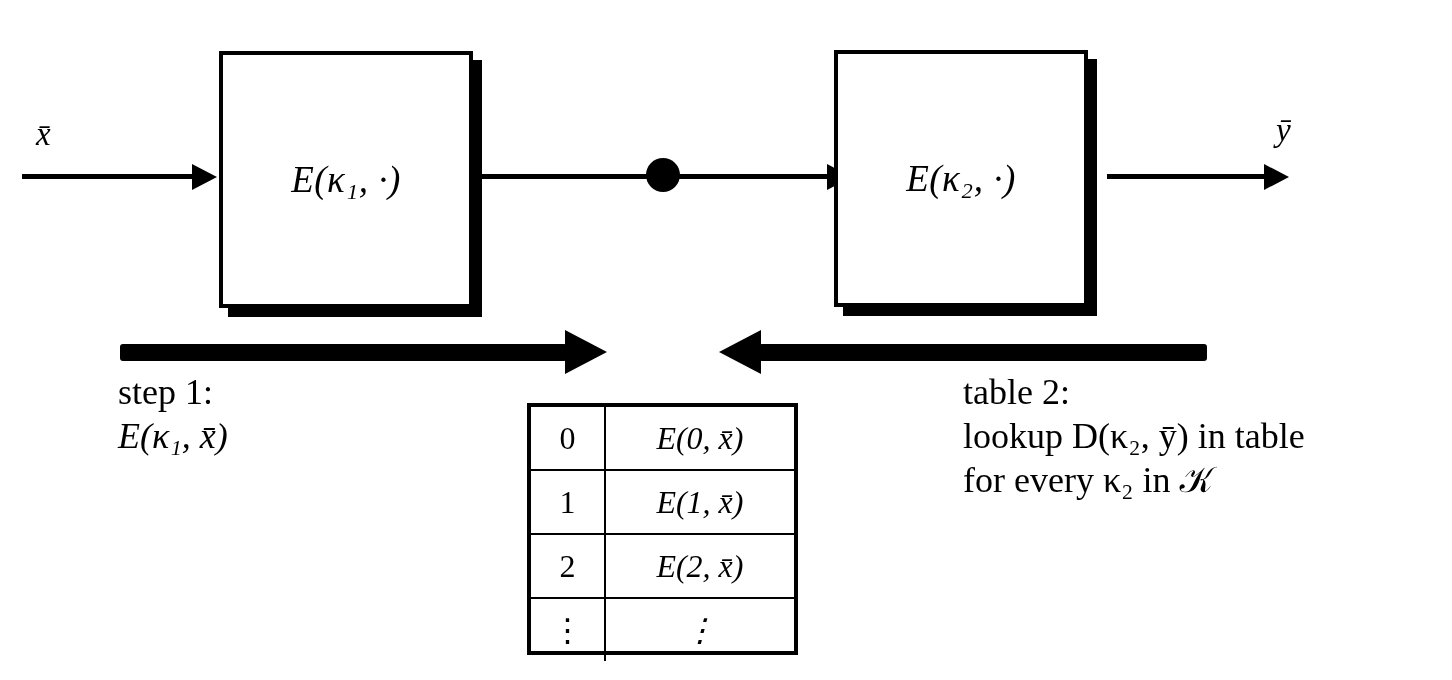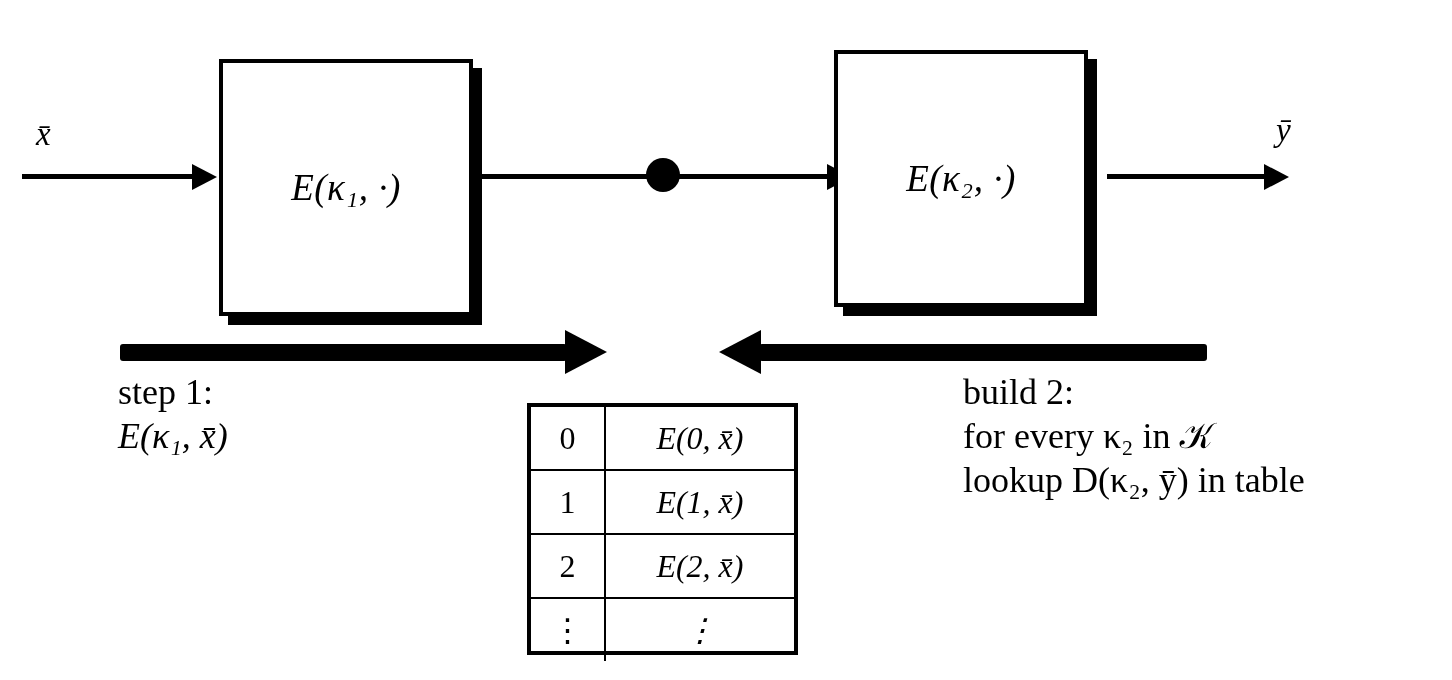--- a/index.html
+++ b/index.html
@@ -135,21 +135,21 @@
 </style>
 </head>
 <body>
 
 <div id="page">
 
   <div class="wire-label" style="left:36px; top:116px;">x̄</div>
   <div class="wire" style="left:22px; top:174px; width:178px;"></div>
   <div class="arrowhead-right" style="left:192px; top:164px;"></div>
 
-  <div class="enc-box" style="left:219px; top:59px; width:254px; height:257px;">
+  <div class="enc-box" style="left:219px; top:51px; width:254px; height:257px;">
     <span class="enc-label">E(κ₁, ·)</span>
   </div>
 
   <div class="wire" style="left:473px; top:174px; width:362px;"></div>
   <div class="junction-dot" style="left:646px; top:158px;"></div>
   <div class="arrowhead-right" style="left:827px; top:164px;"></div>
 
   <div class="enc-box" style="left:834px; top:50px; width:254px; height:257px;">
     <span class="enc-label">E(κ₂, ·)</span>
   </div>
@@ -163,23 +163,23 @@
 
   <div class="step-arrow-head-left" style="left:719px; top:330px;"></div>
   <div class="step-arrow-shaft" style="left:759px; top:344px; width:448px;"></div>
 
   <div class="caption" style="left:118px; top:370px;">
     <span class="mline">step 1:</span>
     <span class="mline mi">E(κ₁, x̄)</span>
   </div>
 
   <div class="caption" style="left:963px; top:370px;">
-    <span class="mline">build 2:</span>
+    <span class="mline">table 2:</span>
+    <span class="mline">lookup D(κ₂, ȳ) in table</span>
     <span class="mline">for every κ₂ in 𝒦</span>
-    <span class="mline">lookup D(κ₂, ȳ) in table</span>
   </div>
 
   <div class="lookup-table" style="left:527px; top:403px; width:271px; height:252px;">
     <table>
       <tbody>
         <tr>
           <td class="key-col">0</td>
           <td class="val-col">E(0, x̄)</td>
         </tr>
         <tr>

